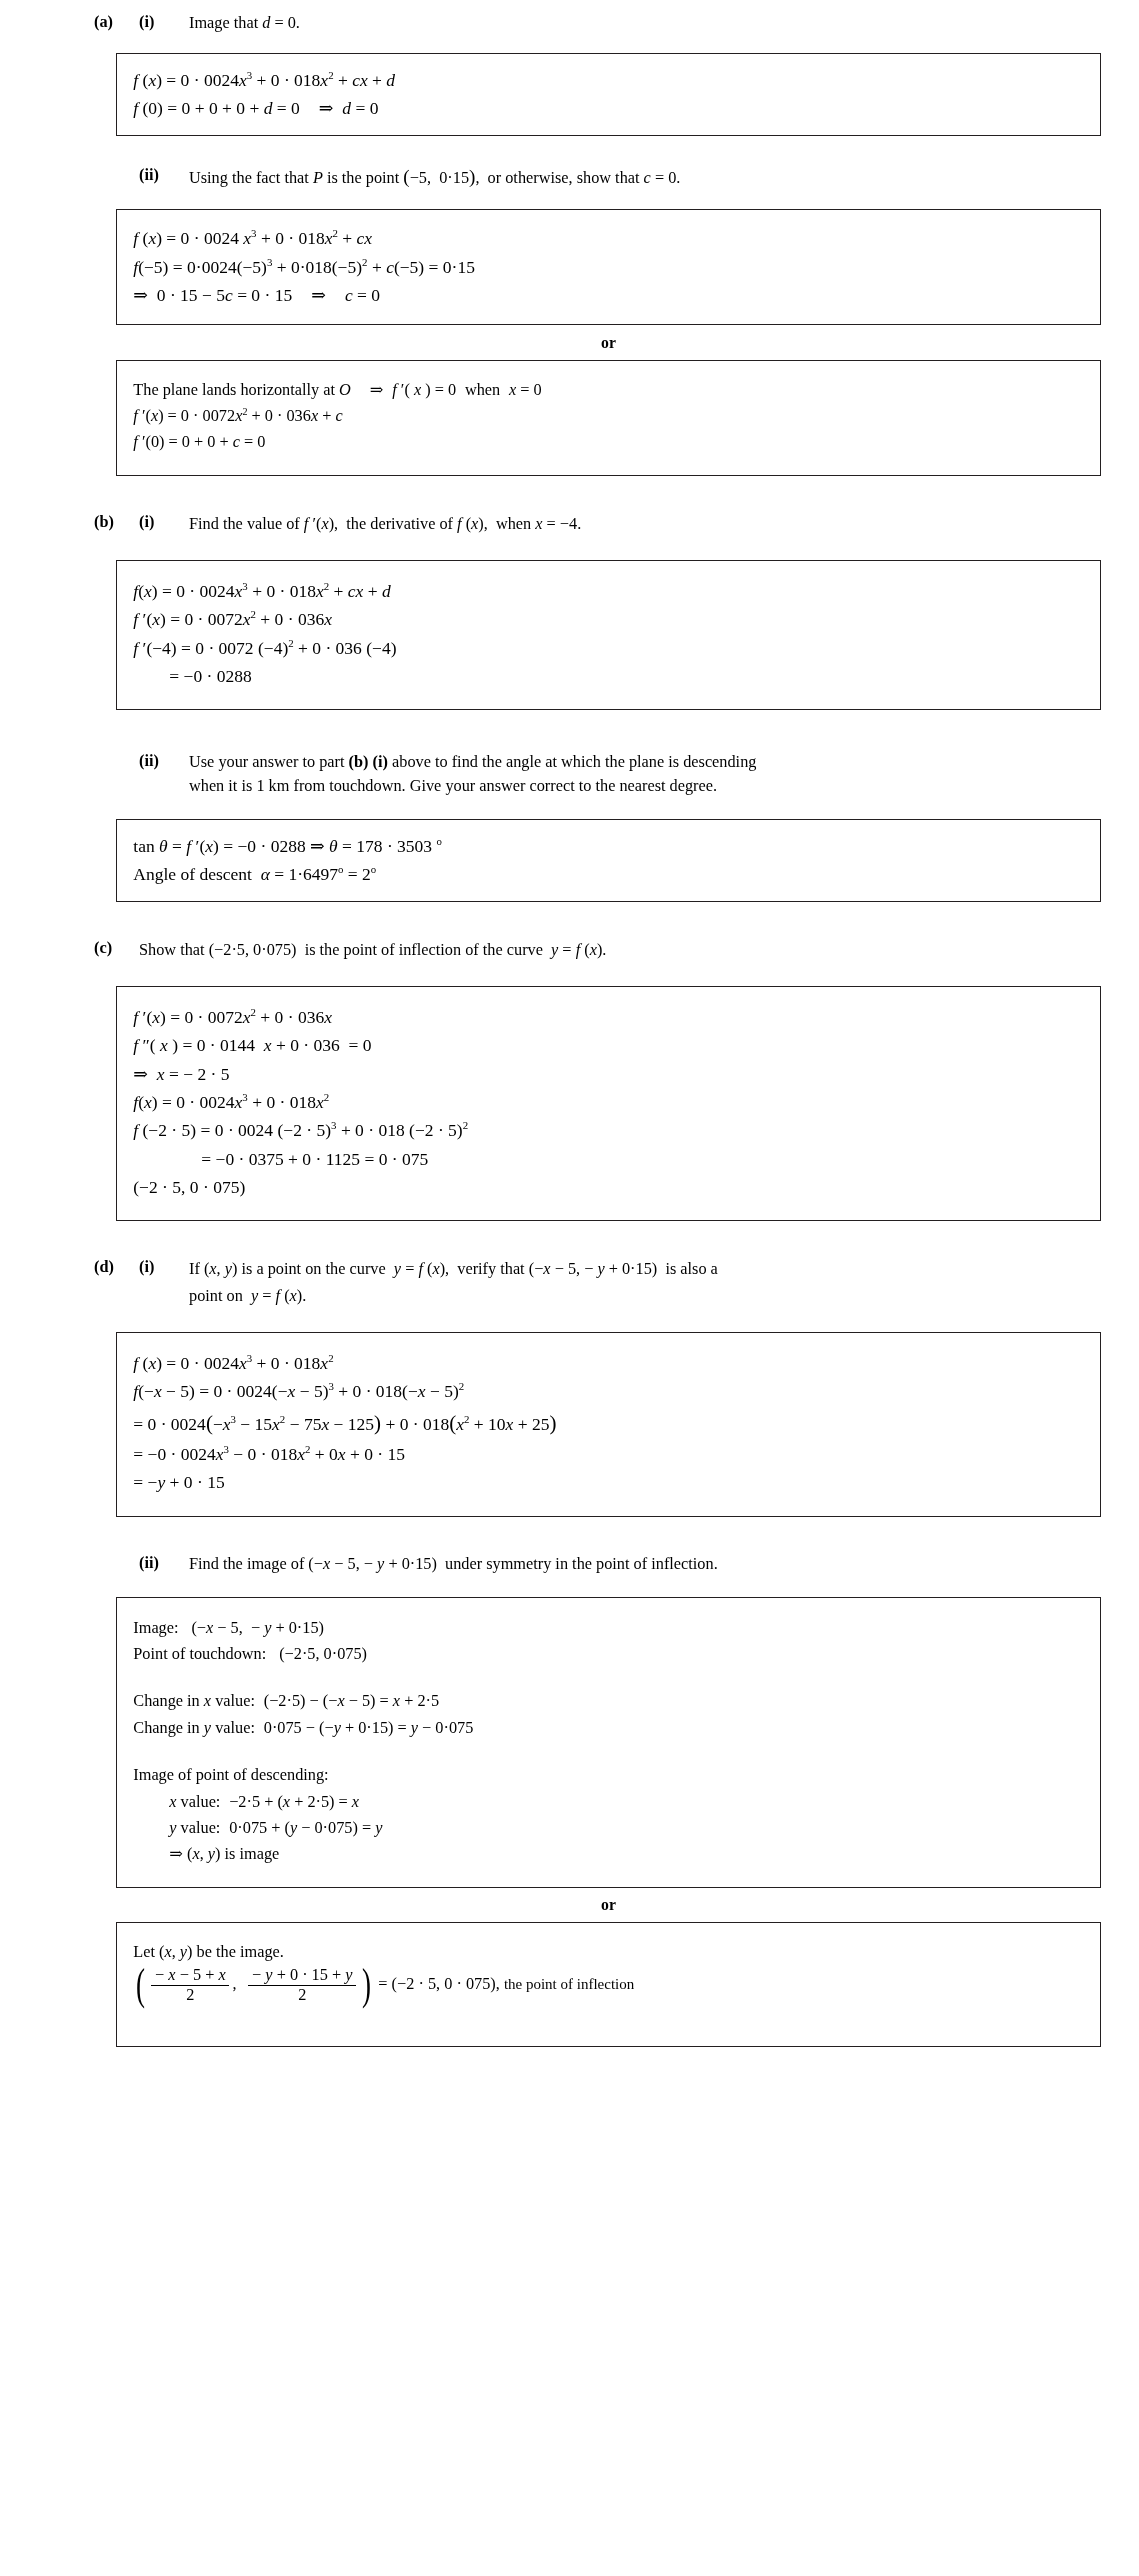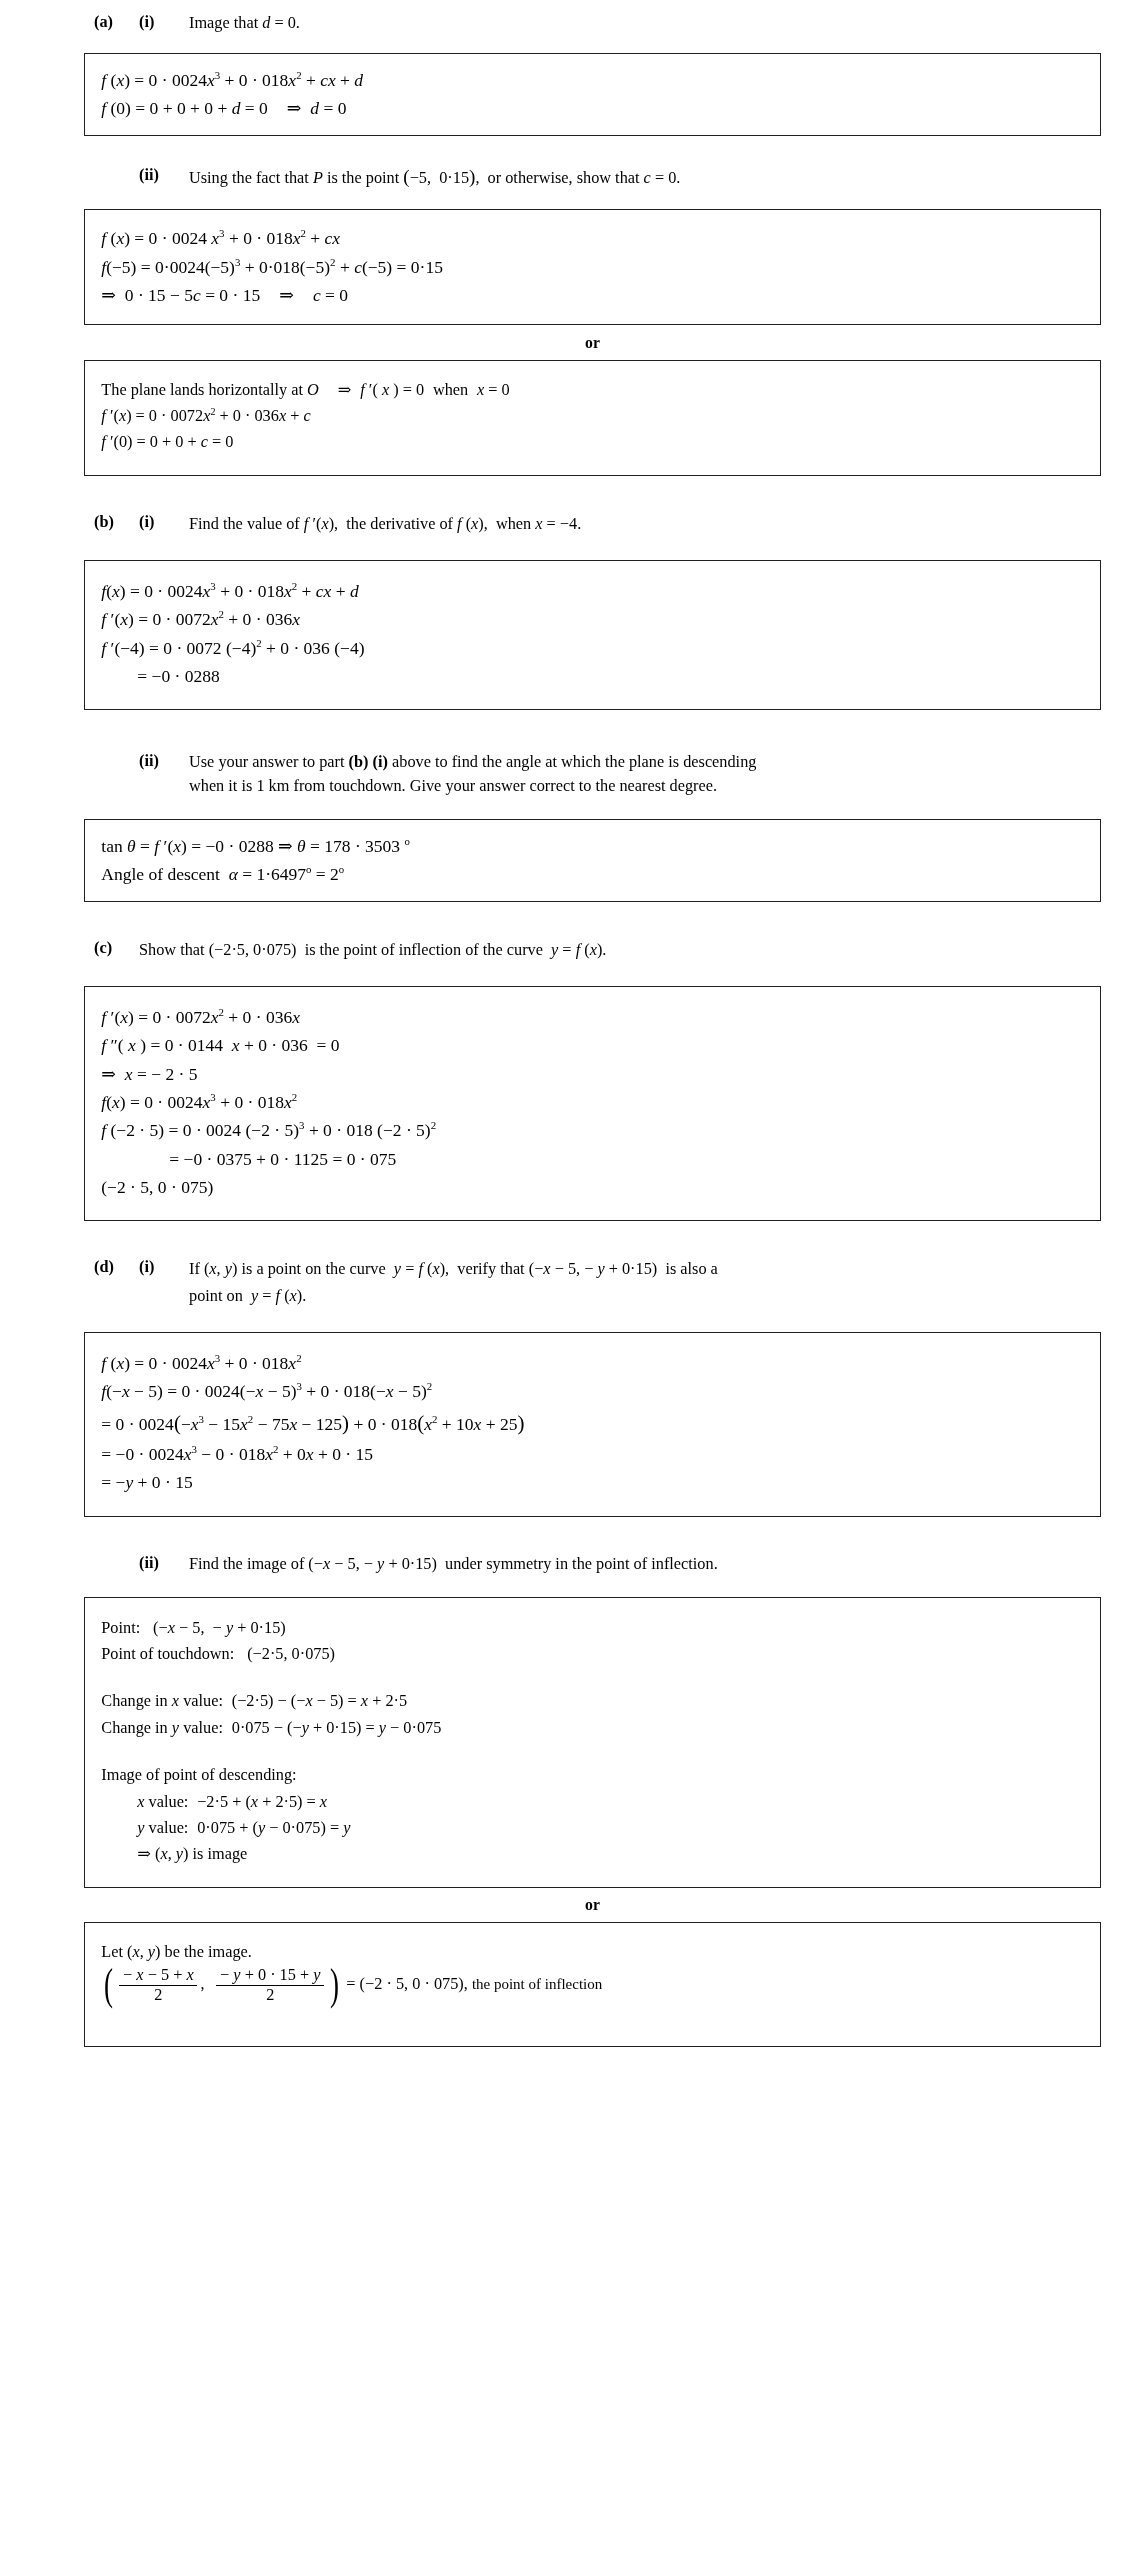--- a/index.html
+++ b/index.html
@@ -42,21 +42,21 @@
   }
   .qtext {
     font-size: 16.3px;
     line-height: 1.42;
     flex: 1 1 auto;
   }
   .qtext .ln { display: block; }
 
   
   .boxwrap {
-    padding-left: 84px;
+    padding-left: 116px;
     padding-right: 38px;
   }
   .answer-box {
     border: 0.6px solid #231f20;
     box-sizing: border-box;
     padding: 13.8px 16.3px 15px 16.3px;
   }
   .answer-box.pad-sm { padding: 11.3px 16.3px 12.5px 16.3px; }
   .answer-box.pad-lg { padding: 16.3px 16.3px 19px 16.3px; }
 
@@ -335,21 +335,21 @@
       Find the image of (−<i>x</i> − 5, − <i>y</i> + 0·15)&nbsp; under symmetry in the point of inflection.
     </div>
   </div>
 
   <div class="sp-after-36"></div>
 
   <div class="boxwrap">
     <div class="answer-box pad-lg">
       <div class="m sm">
         <span class="mline">
-          <span>Point:</span>
+          <span>Image:</span>
           <span class="gap"></span>(−<i>x</i> − 5,&nbsp; − <i>y</i> + 0·15)
         </span>
         <span class="mline">
           <span>Point of touchdown:</span>
           <span class="gap"></span><span>(−2·5, 0·075)</span>
         </span>
         <span class="mline" style="display:block;height:21px;"></span>
         <span class="mline">
           Change in <i>x</i> value:<span class="gap"></span>(−2·5) − (−<i>x</i> − 5) = <i>x</i> + 2·5
         </span>

